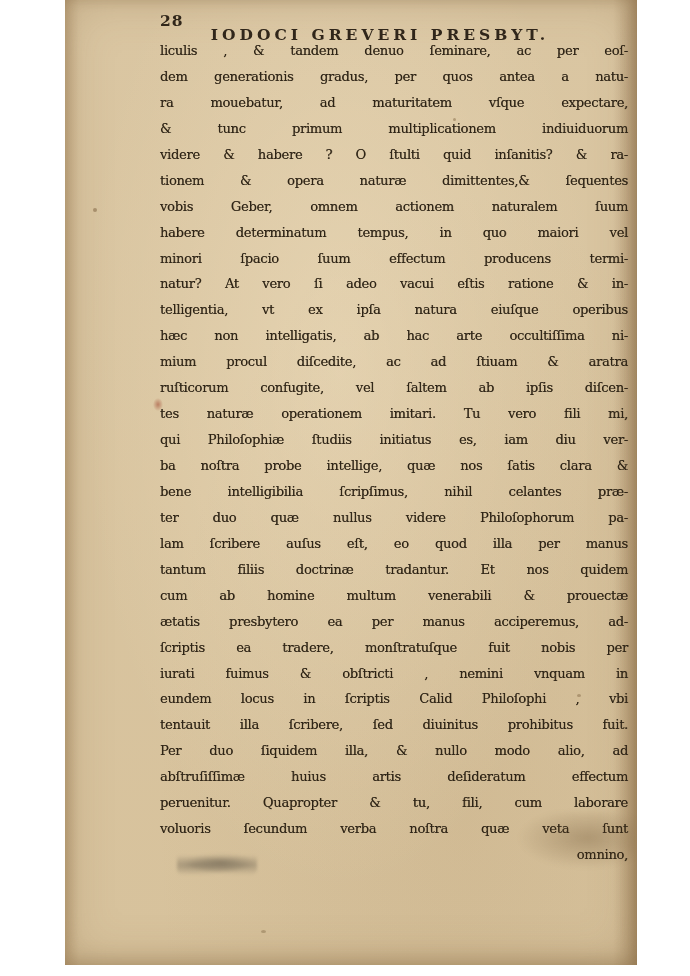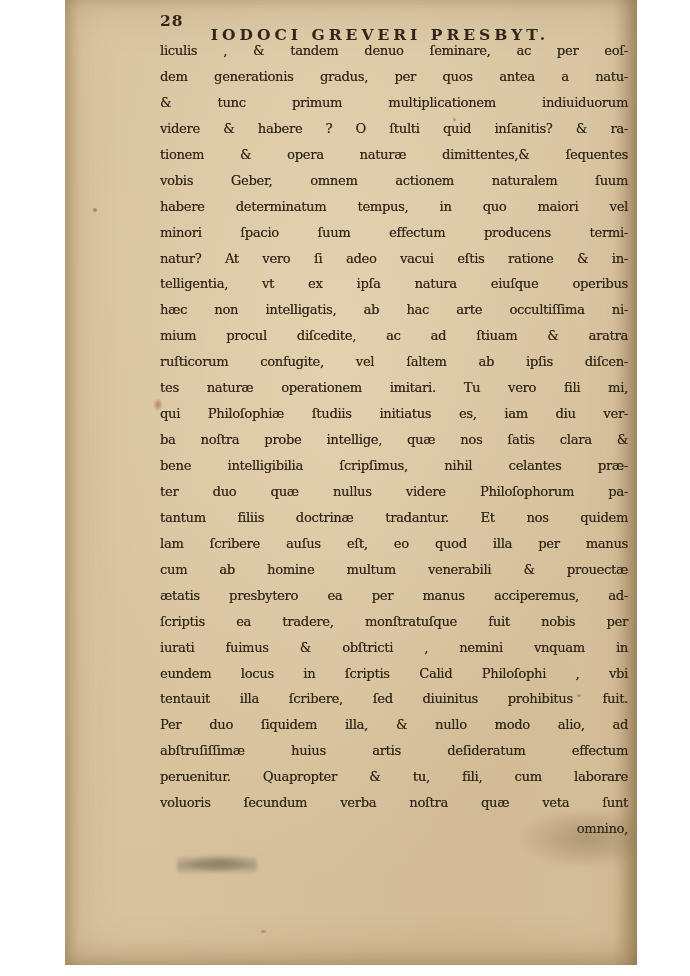--- a/index.html
+++ b/index.html
@@ -116,38 +116,39 @@
 
     <div class="text-block">
       <div class="header-row">
         <span class="page-number">28</span>
         <span class="running-title">IODOCI GREVERI PRESBYT.</span>
       </div>
 
       <div class="body-text">
         <div class="line">liculis , &amp; tandem denuo ſeminare, ac per eoſ-</div>
         <div class="line">dem generationis gradus, per quos antea a natu-</div>
+        <div class="line">ra mouebatur, ad maturitatem vſque expectare,</div>
         <div class="line">&amp; tunc primum multiplicationem indiuiduorum</div>
         <div class="line">videre &amp; habere ? O ſtulti quid inſanitis? &amp; ra-</div>
         <div class="line">tionem &amp; opera naturæ dimittentes,&amp; ſequentes</div>
         <div class="line">vobis Geber, omnem actionem naturalem ſuum</div>
         <div class="line">habere determinatum tempus, in quo maiori vel</div>
         <div class="line">minori ſpacio ſuum effectum producens termi-</div>
         <div class="line">natur? At vero ſi adeo vacui eſtis ratione &amp; in-</div>
         <div class="line">telligentia, vt ex ipſa natura eiuſque operibus</div>
         <div class="line">hæc non intelligatis, ab hac arte occultiſſima ni-</div>
         <div class="line">mium procul diſcedite, ac ad ſtiuam &amp; aratra</div>
         <div class="line">ruſticorum confugite, vel ſaltem ab ipſis diſcen-</div>
         <div class="line">tes naturæ operationem imitari. Tu vero fili mi,</div>
         <div class="line">qui Philoſophiæ ſtudiis initiatus es, iam diu ver-</div>
         <div class="line">ba noſtra probe intellige, quæ nos ſatis clara &amp;</div>
         <div class="line">bene intelligibilia ſcripſimus, nihil celantes præ-</div>
         <div class="line">ter duo quæ nullus videre Philoſophorum pa-</div>
+        <div class="line">lam ſcribere auſus eſt, eo quod illa per manus</div>
         <div class="line">tantum filiis doctrinæ tradantur. Et nos quidem</div>
-        <div class="line">lam ſcribere auſus eſt, eo quod illa per manus</div>
         <div class="line">cum ab homine multum venerabili &amp; prouectæ</div>
         <div class="line">ætatis presbytero ea per manus acciperemus, ad-</div>
         <div class="line">ſcriptis ea tradere, monſtratuſque fuit nobis per</div>
         <div class="line">iurati fuimus &amp; obſtricti , nemini vnquam in</div>
         <div class="line">eundem locus in ſcriptis Calid Philoſophi , vbi</div>
         <div class="line">tentauit illa ſcribere, ſed diuinitus prohibitus fuit.</div>
         <div class="line">Per duo ſiquidem illa, &amp; nullo modo alio, ad</div>
         <div class="line">abſtruſiſſimæ huius artis deſideratum effectum</div>
         <div class="line">peruenitur. Quapropter &amp; tu, fili, cum laborare</div>
         <div class="line">voluoris ſecundum verba noſtra quæ veta ſunt</div>

